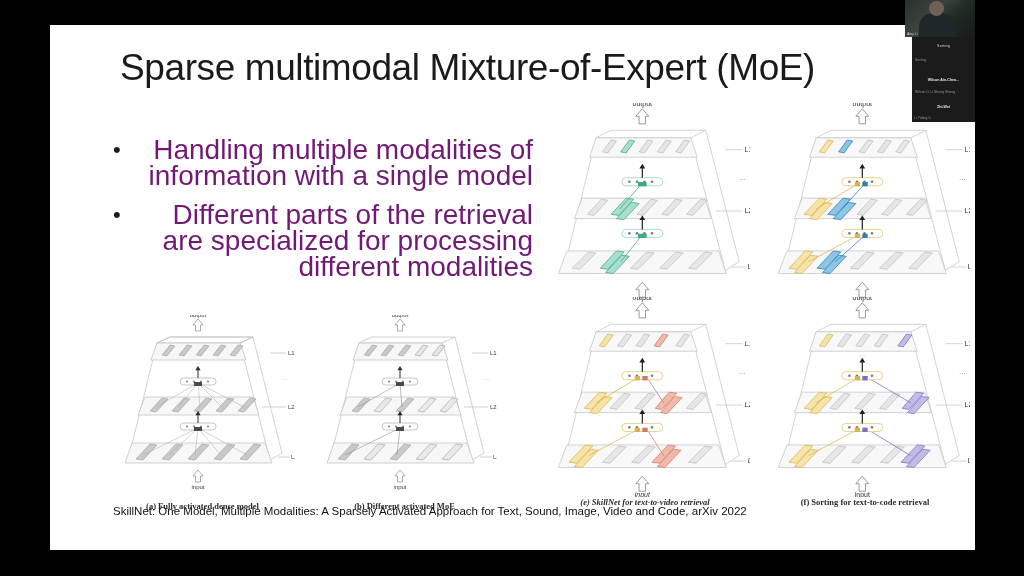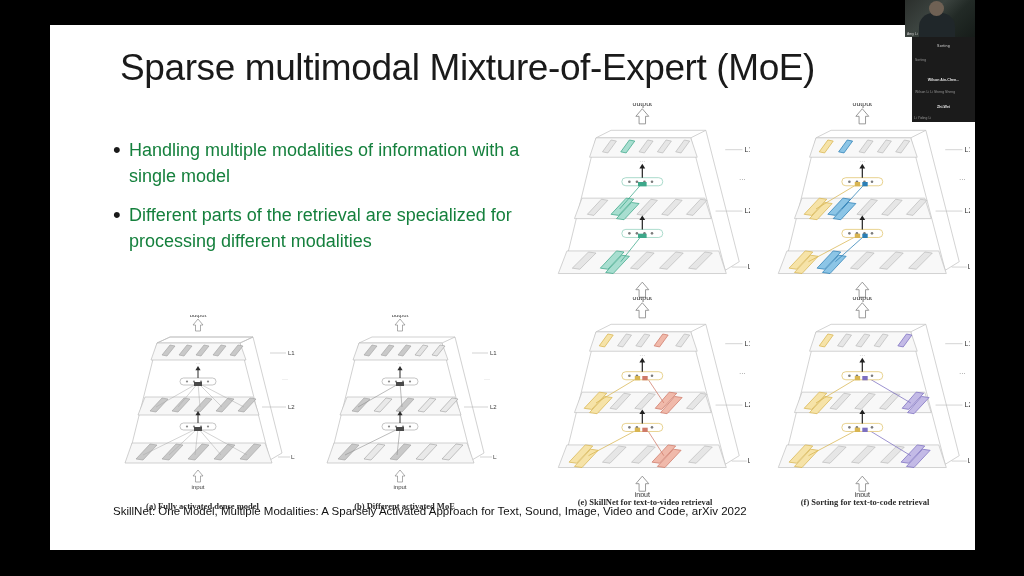--- a/index.html
+++ b/index.html
@@ -57,23 +57,24 @@
   }
   .bullet-dot {
     flex: 0 0 auto;
     width: 16px;
     font-size: 22px;
     line-height: 26px;
     color: #1a1a1a;
   }
   .bullet-text {
     flex: 1 1 auto;
-    font-size: 18px;
+    font-size: 28px;
     line-height: 26px;
-    color: #15803d;
+    color: #701a75;
+    text-align: right;
   }
 
   
   .citation {
     position: absolute;
     left: 63px;
     top: 480px;
     font-size: 11.5px;
     color: #111;
     white-space: nowrap;
@@ -544,21 +545,21 @@
             <path d="M163,100 L188,100"></path>
             <path d="M178,152 L192,152"></path>
         </g>
         <text x="190" y="45" font-family="Liberation Sans, sans-serif" font-size="6.5" fill="#2f2f2f">L12</text>
         <text x="190" y="102" font-family="Liberation Sans, sans-serif" font-size="6.5" fill="#2f2f2f">L2</text>
         <text x="193" y="154" font-family="Liberation Sans, sans-serif" font-size="6.5" fill="#2f2f2f">L1</text>
         <text x="188" y="73" font-family="Liberation Sans, sans-serif" font-size="6.5" fill="#9a9a9a" text-anchor="middle">···</text>
       </svg>
     </div>
 
-    <div class="fig" style="left:490px; top:272px; width:210px; height:215px;">
+    <div class="fig" style="left:490px; top:272px; width:210px; height:215px;font-style:italic;">
       <svg width="210" height="200" viewBox="0 0 195 185">
         <g stroke="#c4c4c4" stroke-width="0.7" fill="none">
           <path d="M52,32 L140,32 L172,155 L22,155 Z"></path>
           <path d="M52,32 L66,25 L154,25 L140,32"></path>
           <path d="M172,155 L185,147 L154,25"></path>
           <path d="M52,32 L140,32 L146,50 L46,50 Z" fill="#f8f8f8"></path>
           <path d="M39,88 L153,88 L159,107 L32,107 Z" fill="#f8f8f8"></path>
           <path d="M25,137 L166,137 L173,158 L17,158 Z" fill="#f8f8f8"></path>
         </g>
         <g stroke="#b0b0b0" stroke-width="0.55" fill="#e6e6e6">

